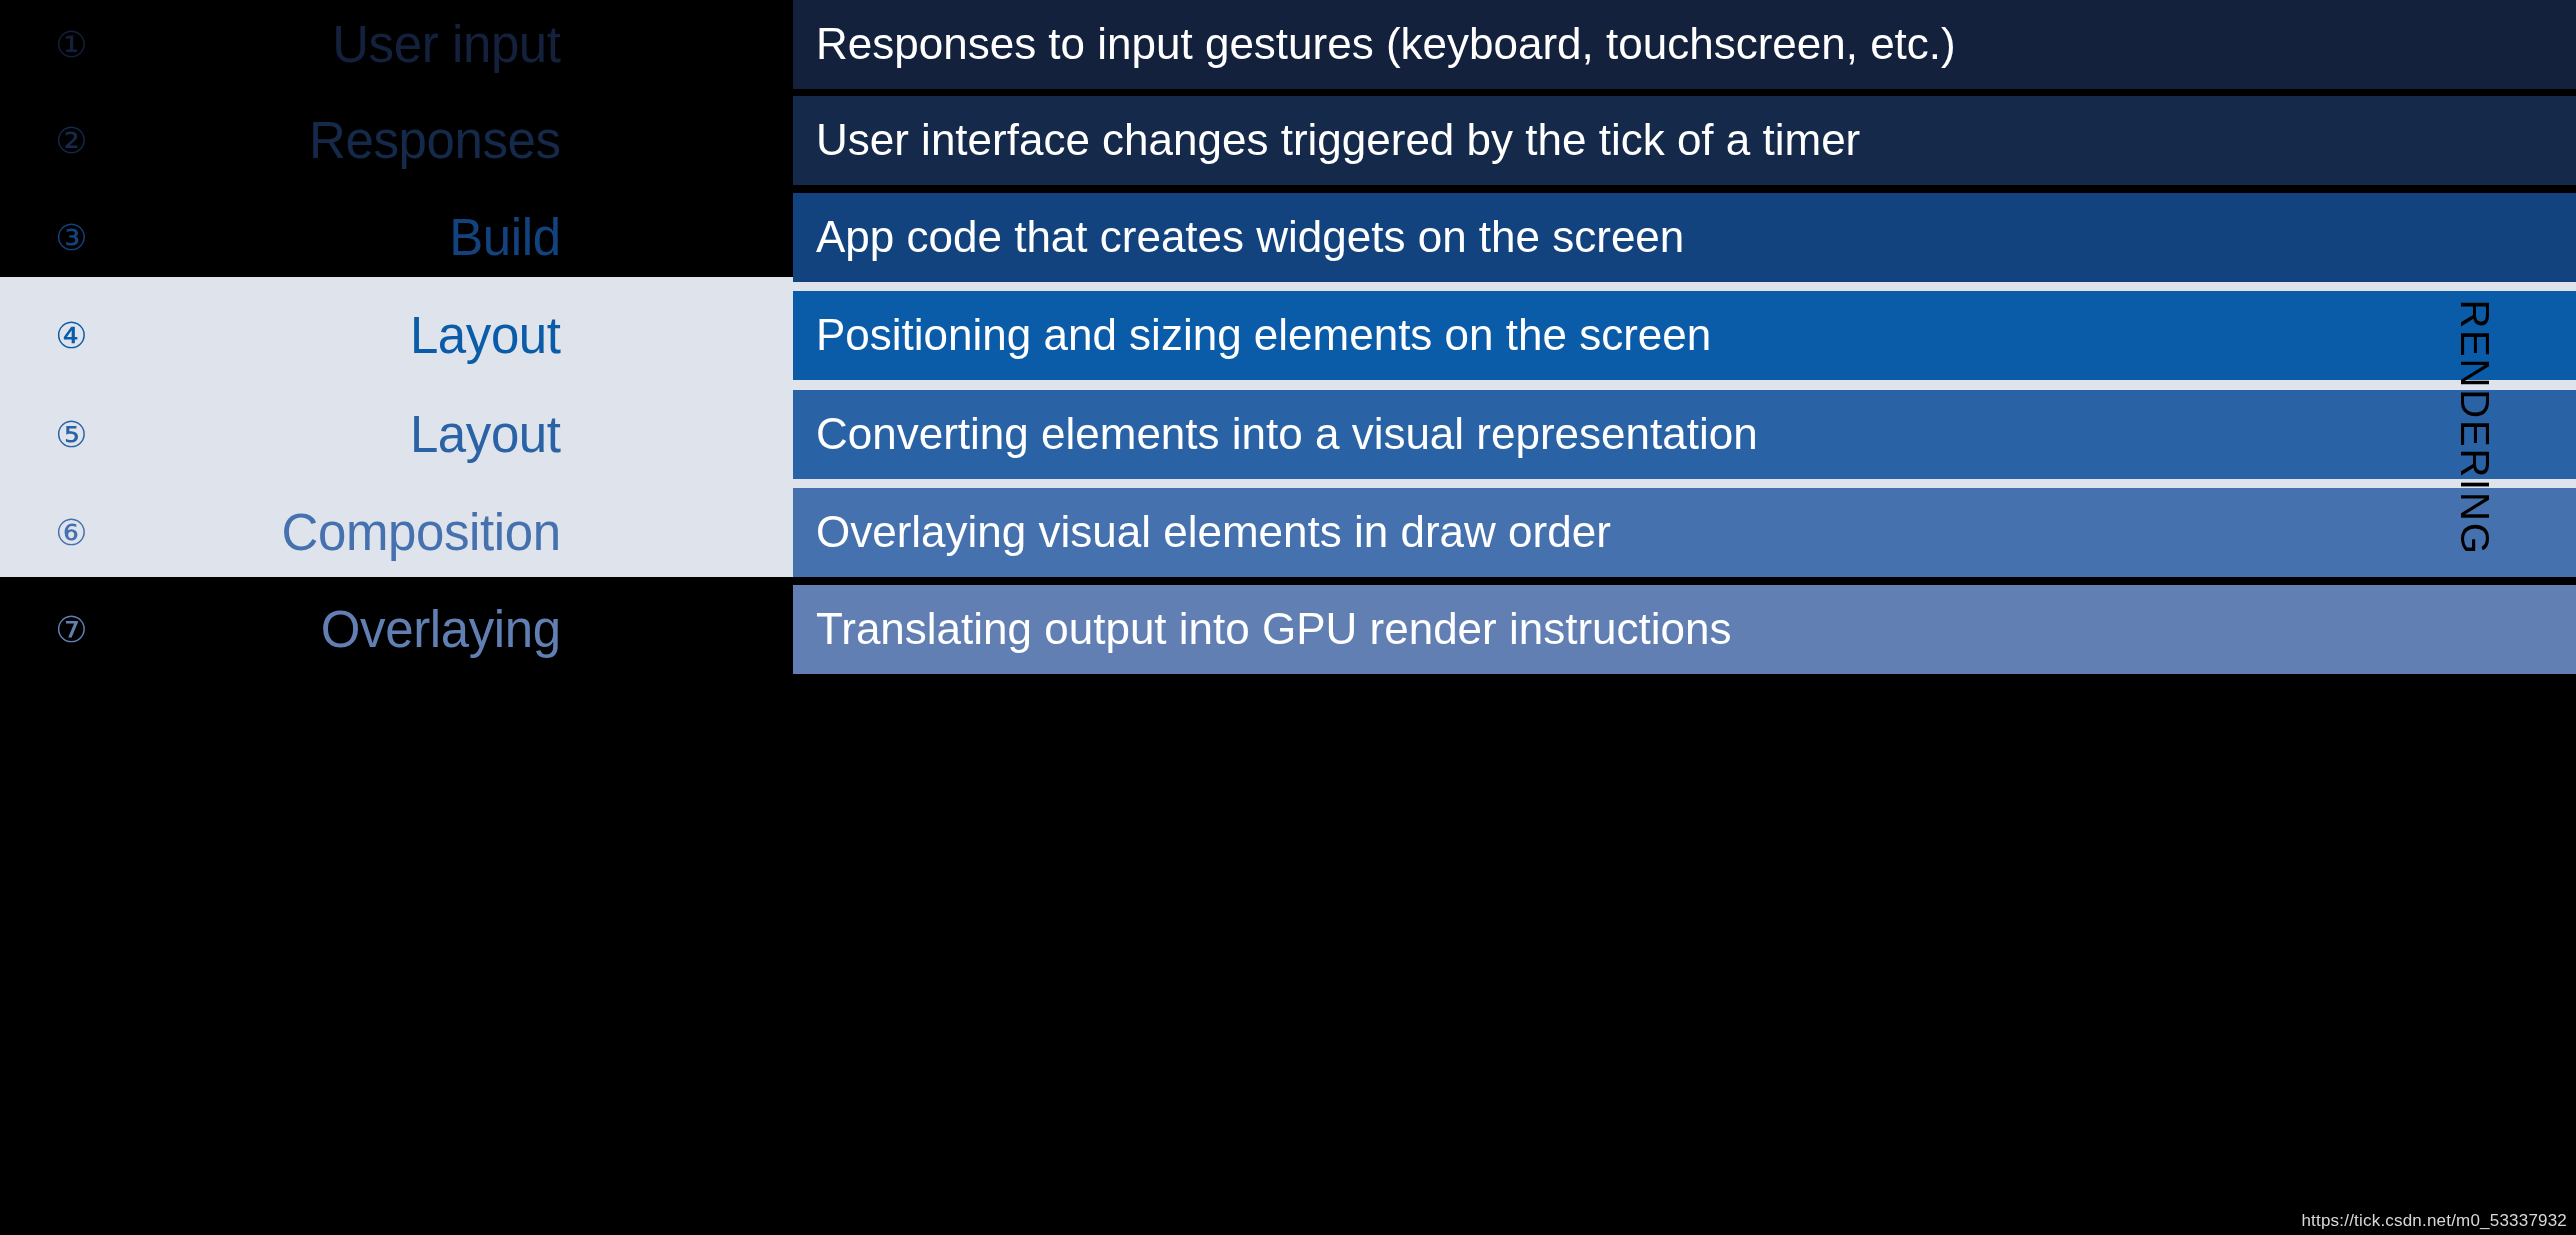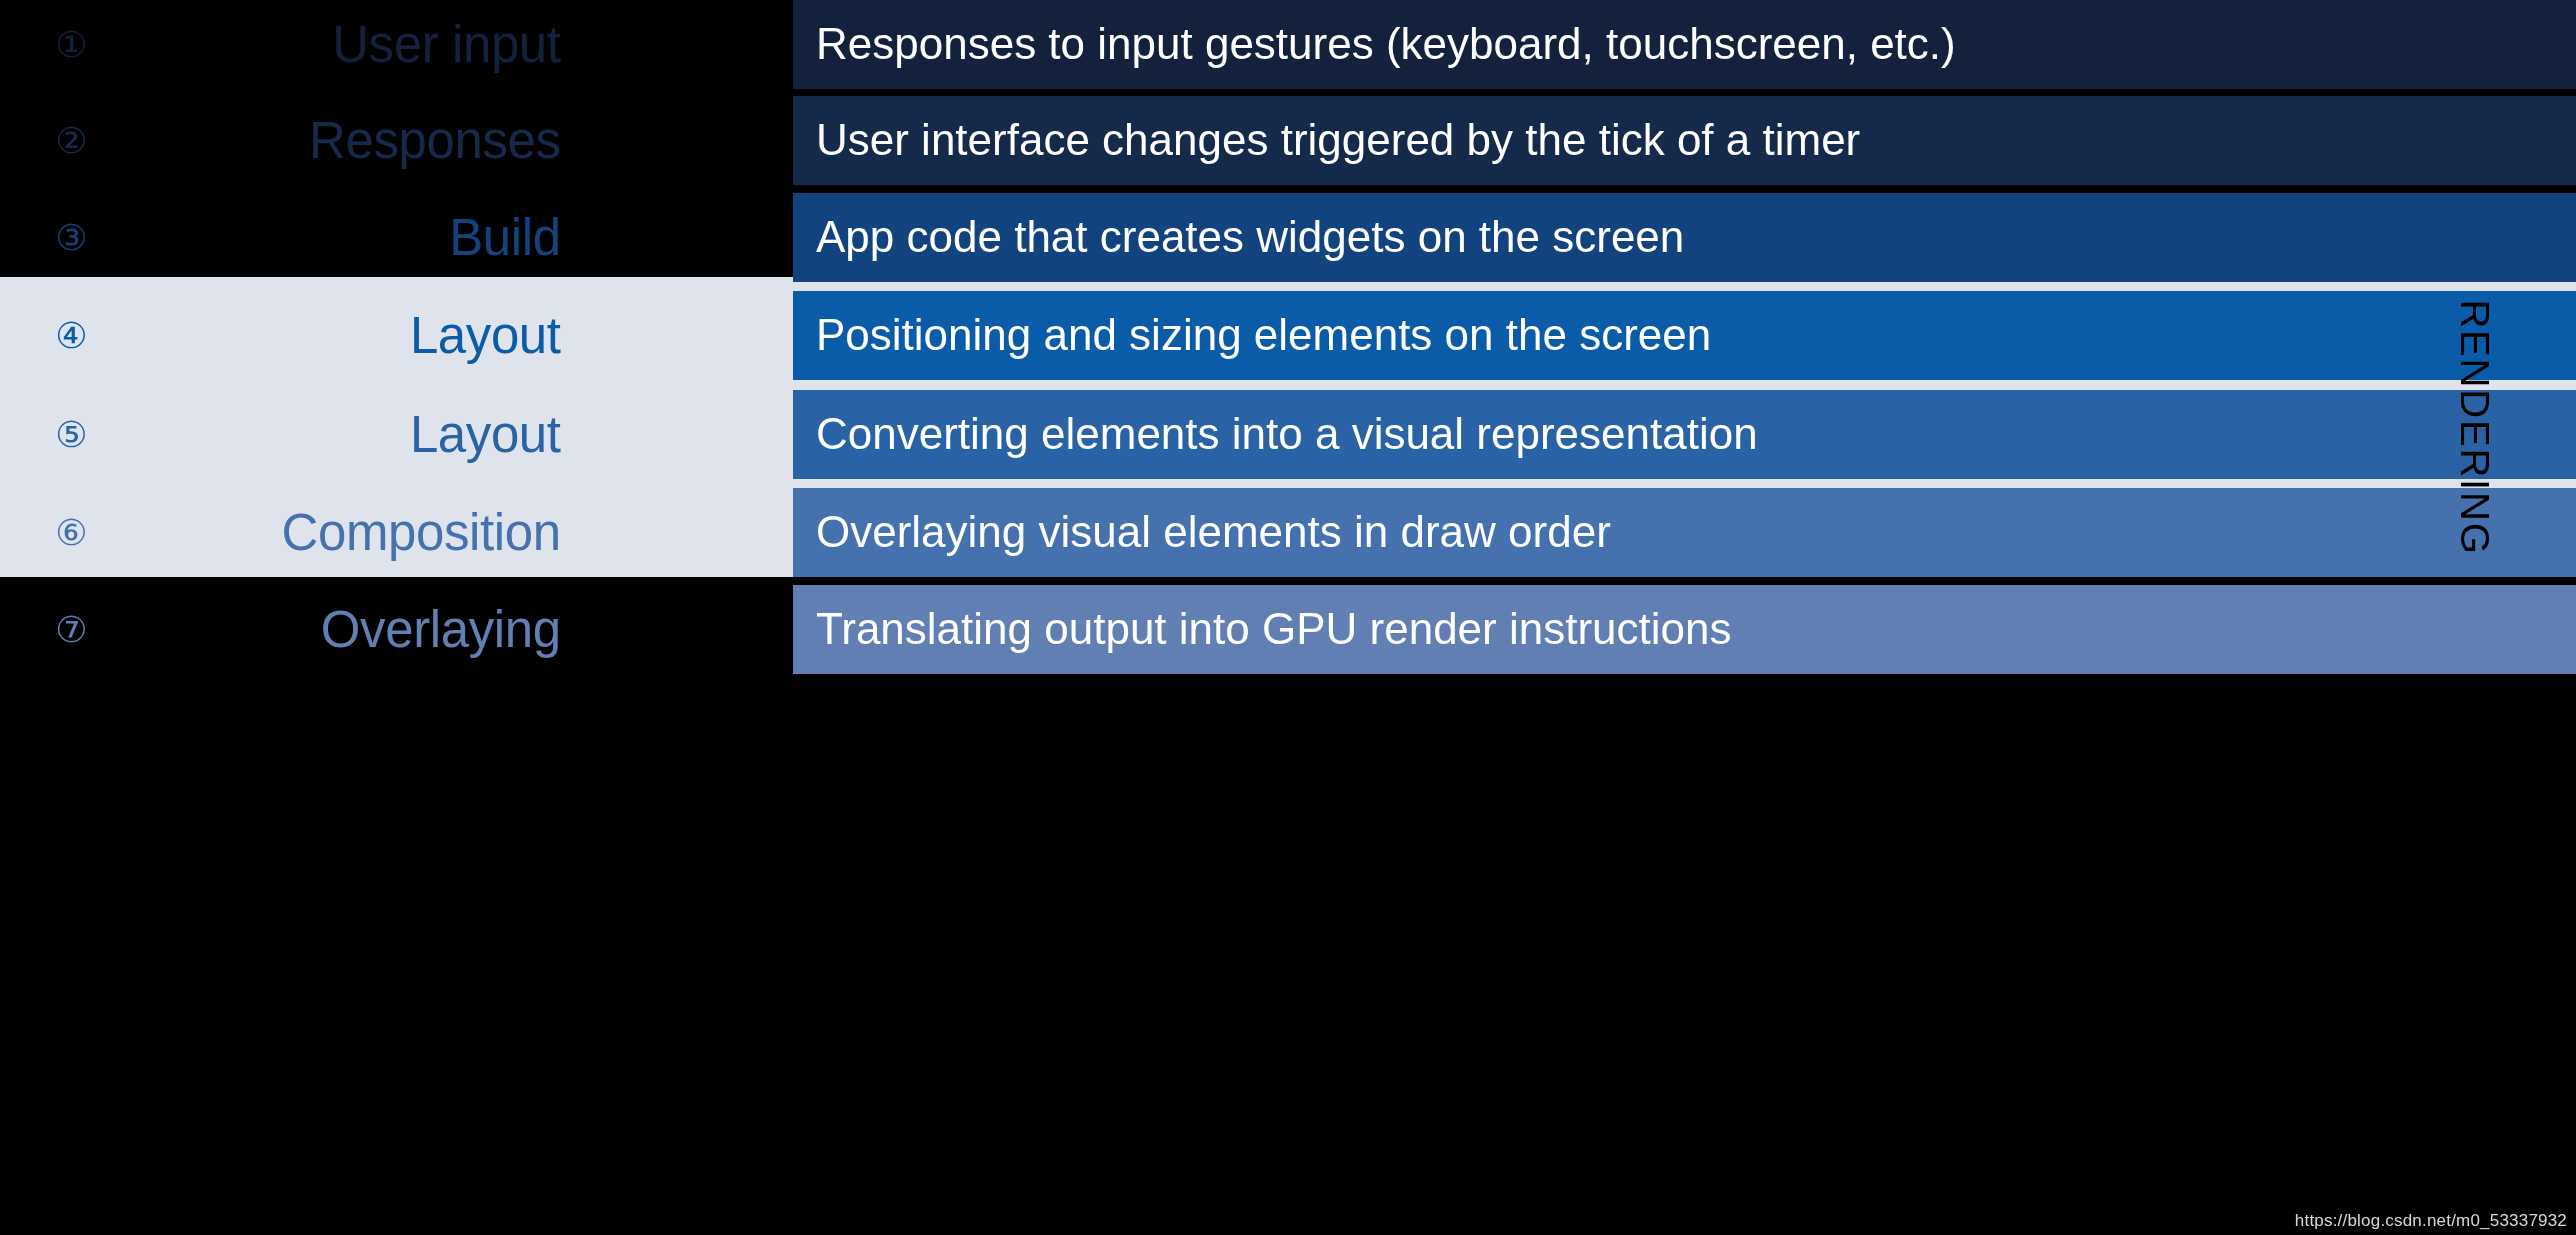--- a/index.html
+++ b/index.html
@@ -219,16 +219,16 @@
 
   <div class="row" id="row-7">
     <div class="row-index">⑦</div>
     <div class="row-label">Overlaying</div>
     <div class="row-bar">
       <div class="bar-pad"></div>
       <div class="bar-fill">Translating output into GPU render instructions</div>
     </div>
   </div>
 
-  <div id="watermark">https://blog.csdn.net/m0_53337932</div>
+  <div id="watermark">https://tick.csdn.net/m0_53337932</div>
 
 </div>
 
 
 </body></html>

